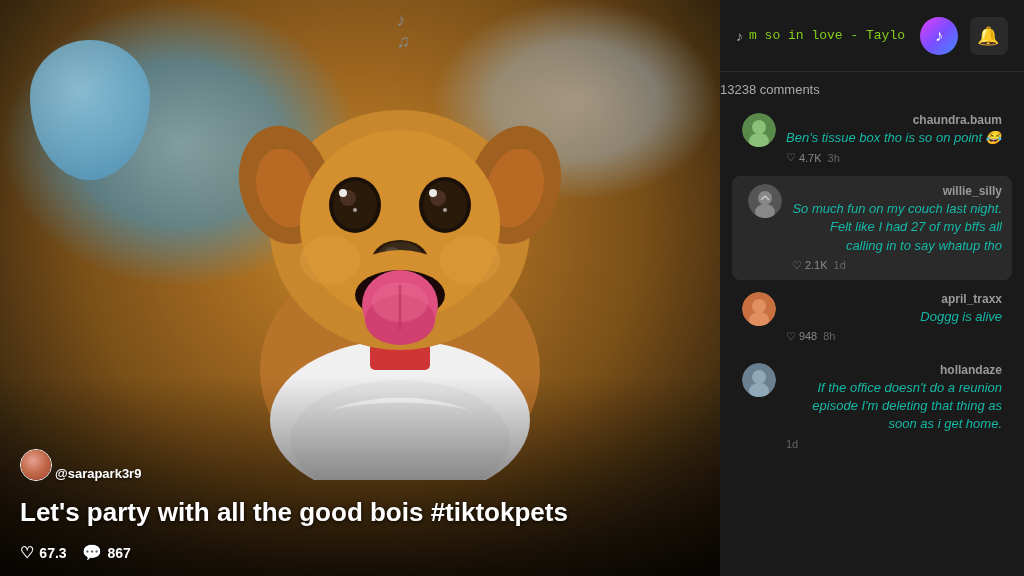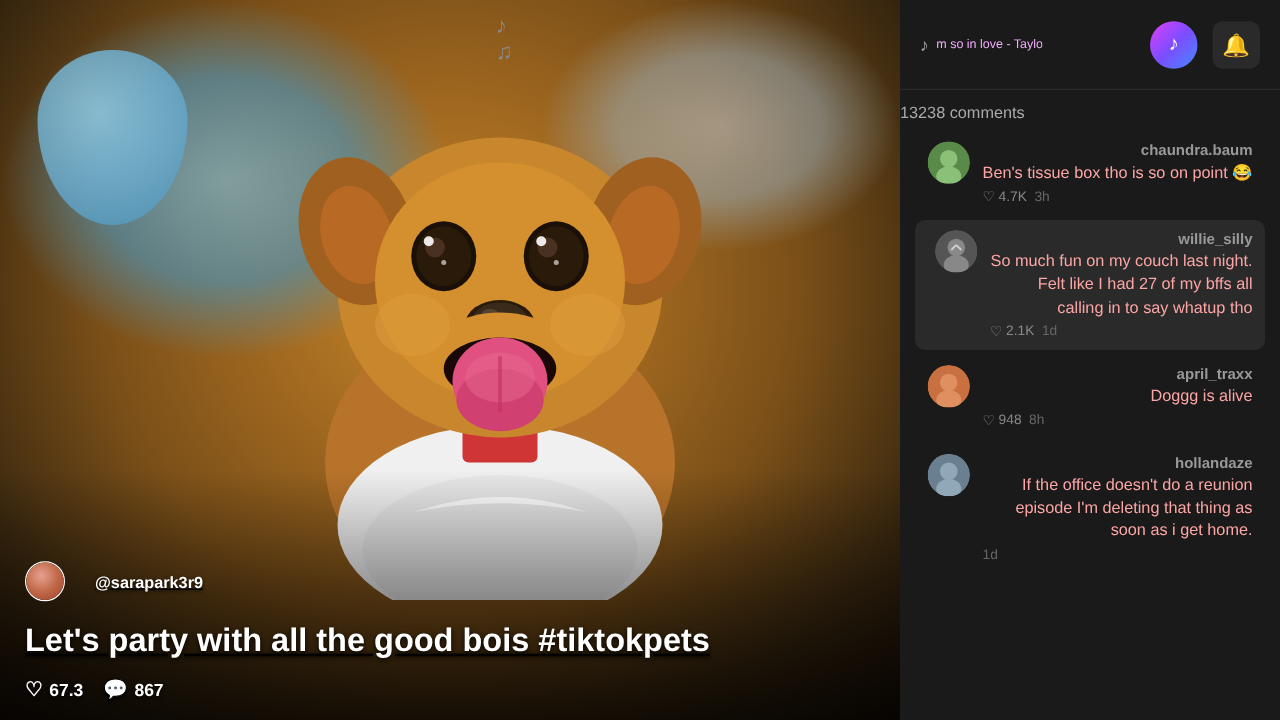--- a/index.html
+++ b/index.html
@@ -68,23 +68,22 @@
       height: 200px;
       background: linear-gradient(to top, rgba(0,0,0,0.75) 0%, rgba(0,0,0,0.4) 50%, transparent 100%);
     }
 
     
     .user-info {
       position: absolute;
       bottom: 95px;
       left: 20px;
       display: flex;
-      align-items: center;
-      gap: 24px;
-      text-decoration: underline;
+      align-items: flex-end;
+      gap: 3px;
     }
 
     .user-avatar {
       width: 32px;
       height: 32px;
       border-radius: 50%;
       background: #d4856a;
       border: 1.5px solid #fff;
       overflow: hidden;
       display: flex;
@@ -105,21 +104,20 @@
       font-weight: 600;
       text-shadow: 0 1px 3px rgba(0,0,0,0.8);
     }
 
     
     .caption {
       position: absolute;
       bottom: 48px;
       left: 20px;
       right: 31px;
-      text-decoration: underline;
     }
 
     .caption-text {
       color: #fff;
       font-size: 26px;
       font-weight: 700;
       line-height: 1.25;
       text-shadow: 0 1px 4px rgba(0,0,0,0.9);
     }
 
@@ -177,25 +175,26 @@
       overflow: hidden;
     }
 
     .song-note {
       font-size: 14px;
       color: #aaa;
       flex-shrink: 0;
     }
 
     .song-title {
-      color: #f0abfc;
-      font-size: 10px;
+      color: #84cc16;
+      font-size: 13px;
       white-space: nowrap;
       overflow: hidden;
       text-overflow: ellipsis;
+      font-family: Liberation Mono, monospace;
     }
 
     .music-icon-btn {
       width: 38px;
       height: 38px;
       border-radius: 50%;
       background: linear-gradient(135deg, #e040fb, #7c4dff, #448aff);
       display: flex;
       align-items: center;
       justify-content: center;
@@ -267,23 +266,24 @@
     }
 
     .comment-username {
       color: #999;
       font-size: 12px;
       font-weight: 600;
       margin-bottom: 2px;
     }
 
     .comment-text {
-      color: #fca5a5;
+      color: #14b8a6;
       font-size: 13px;
       line-height: 1.4;
+      font-style: italic;
     }
 
     .comment-meta {
       display: flex;
       align-items: center;
       gap: 6px;
       margin-top: 4px;
     }
 
     .comment-likes {

